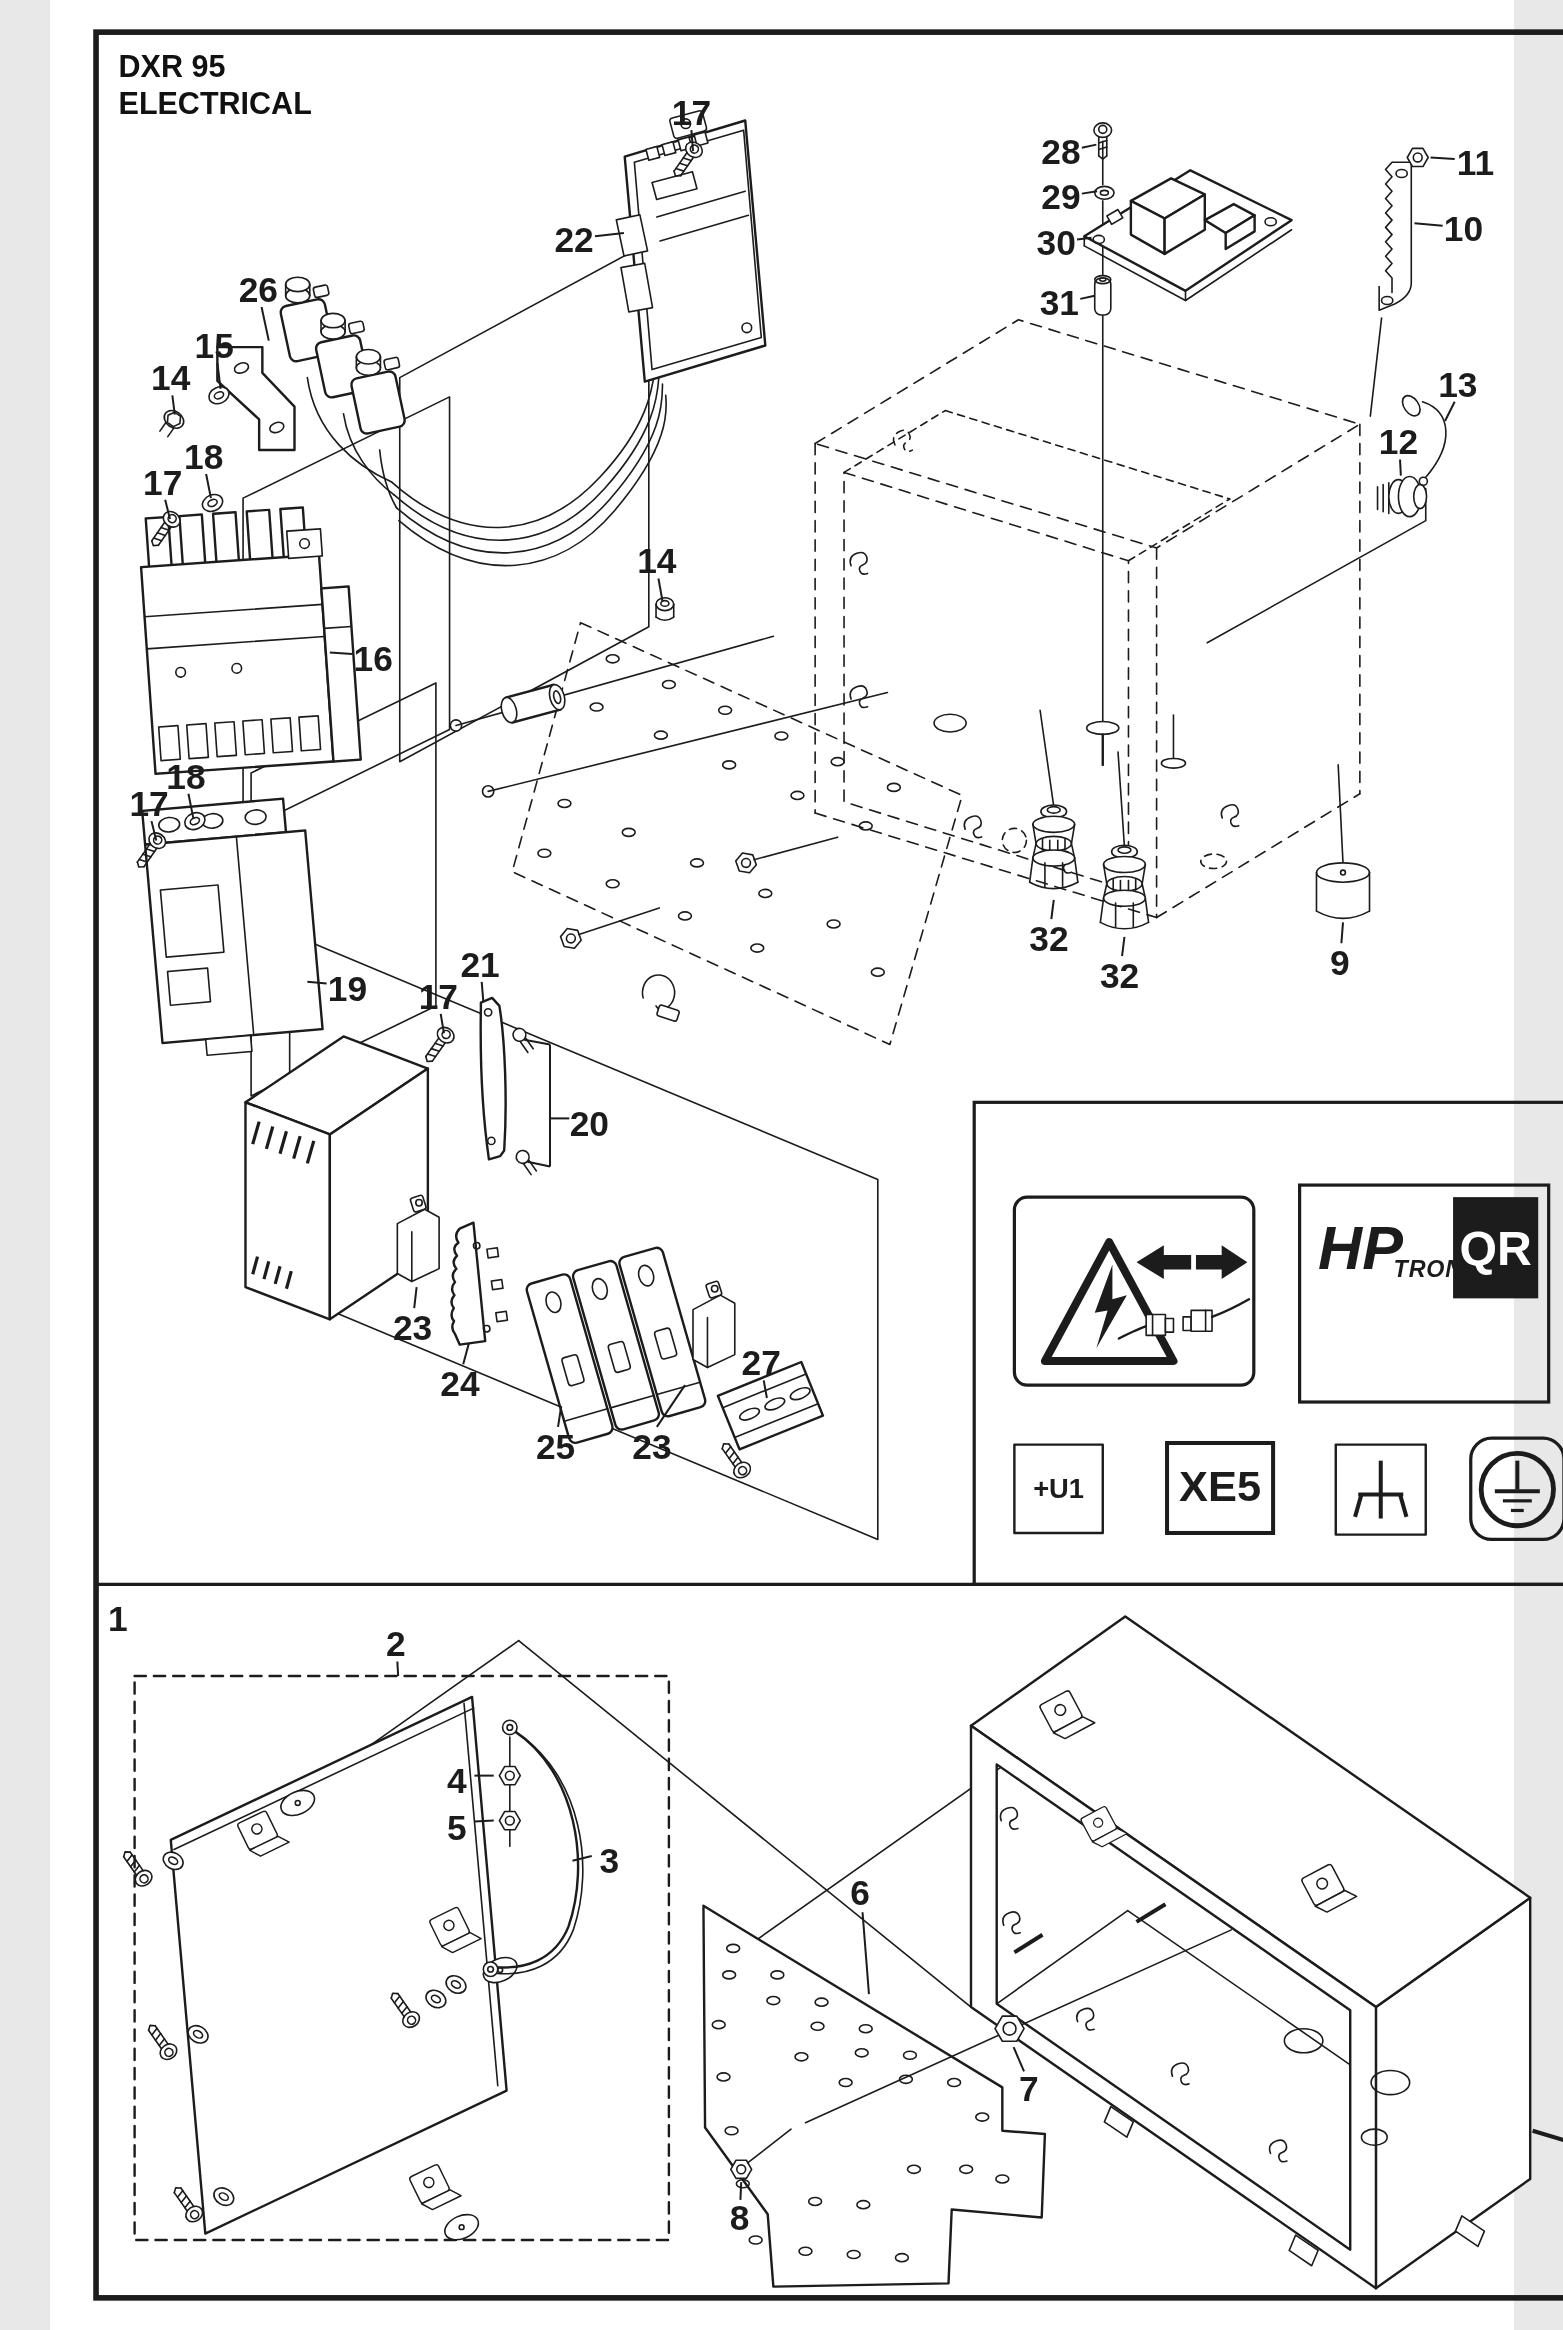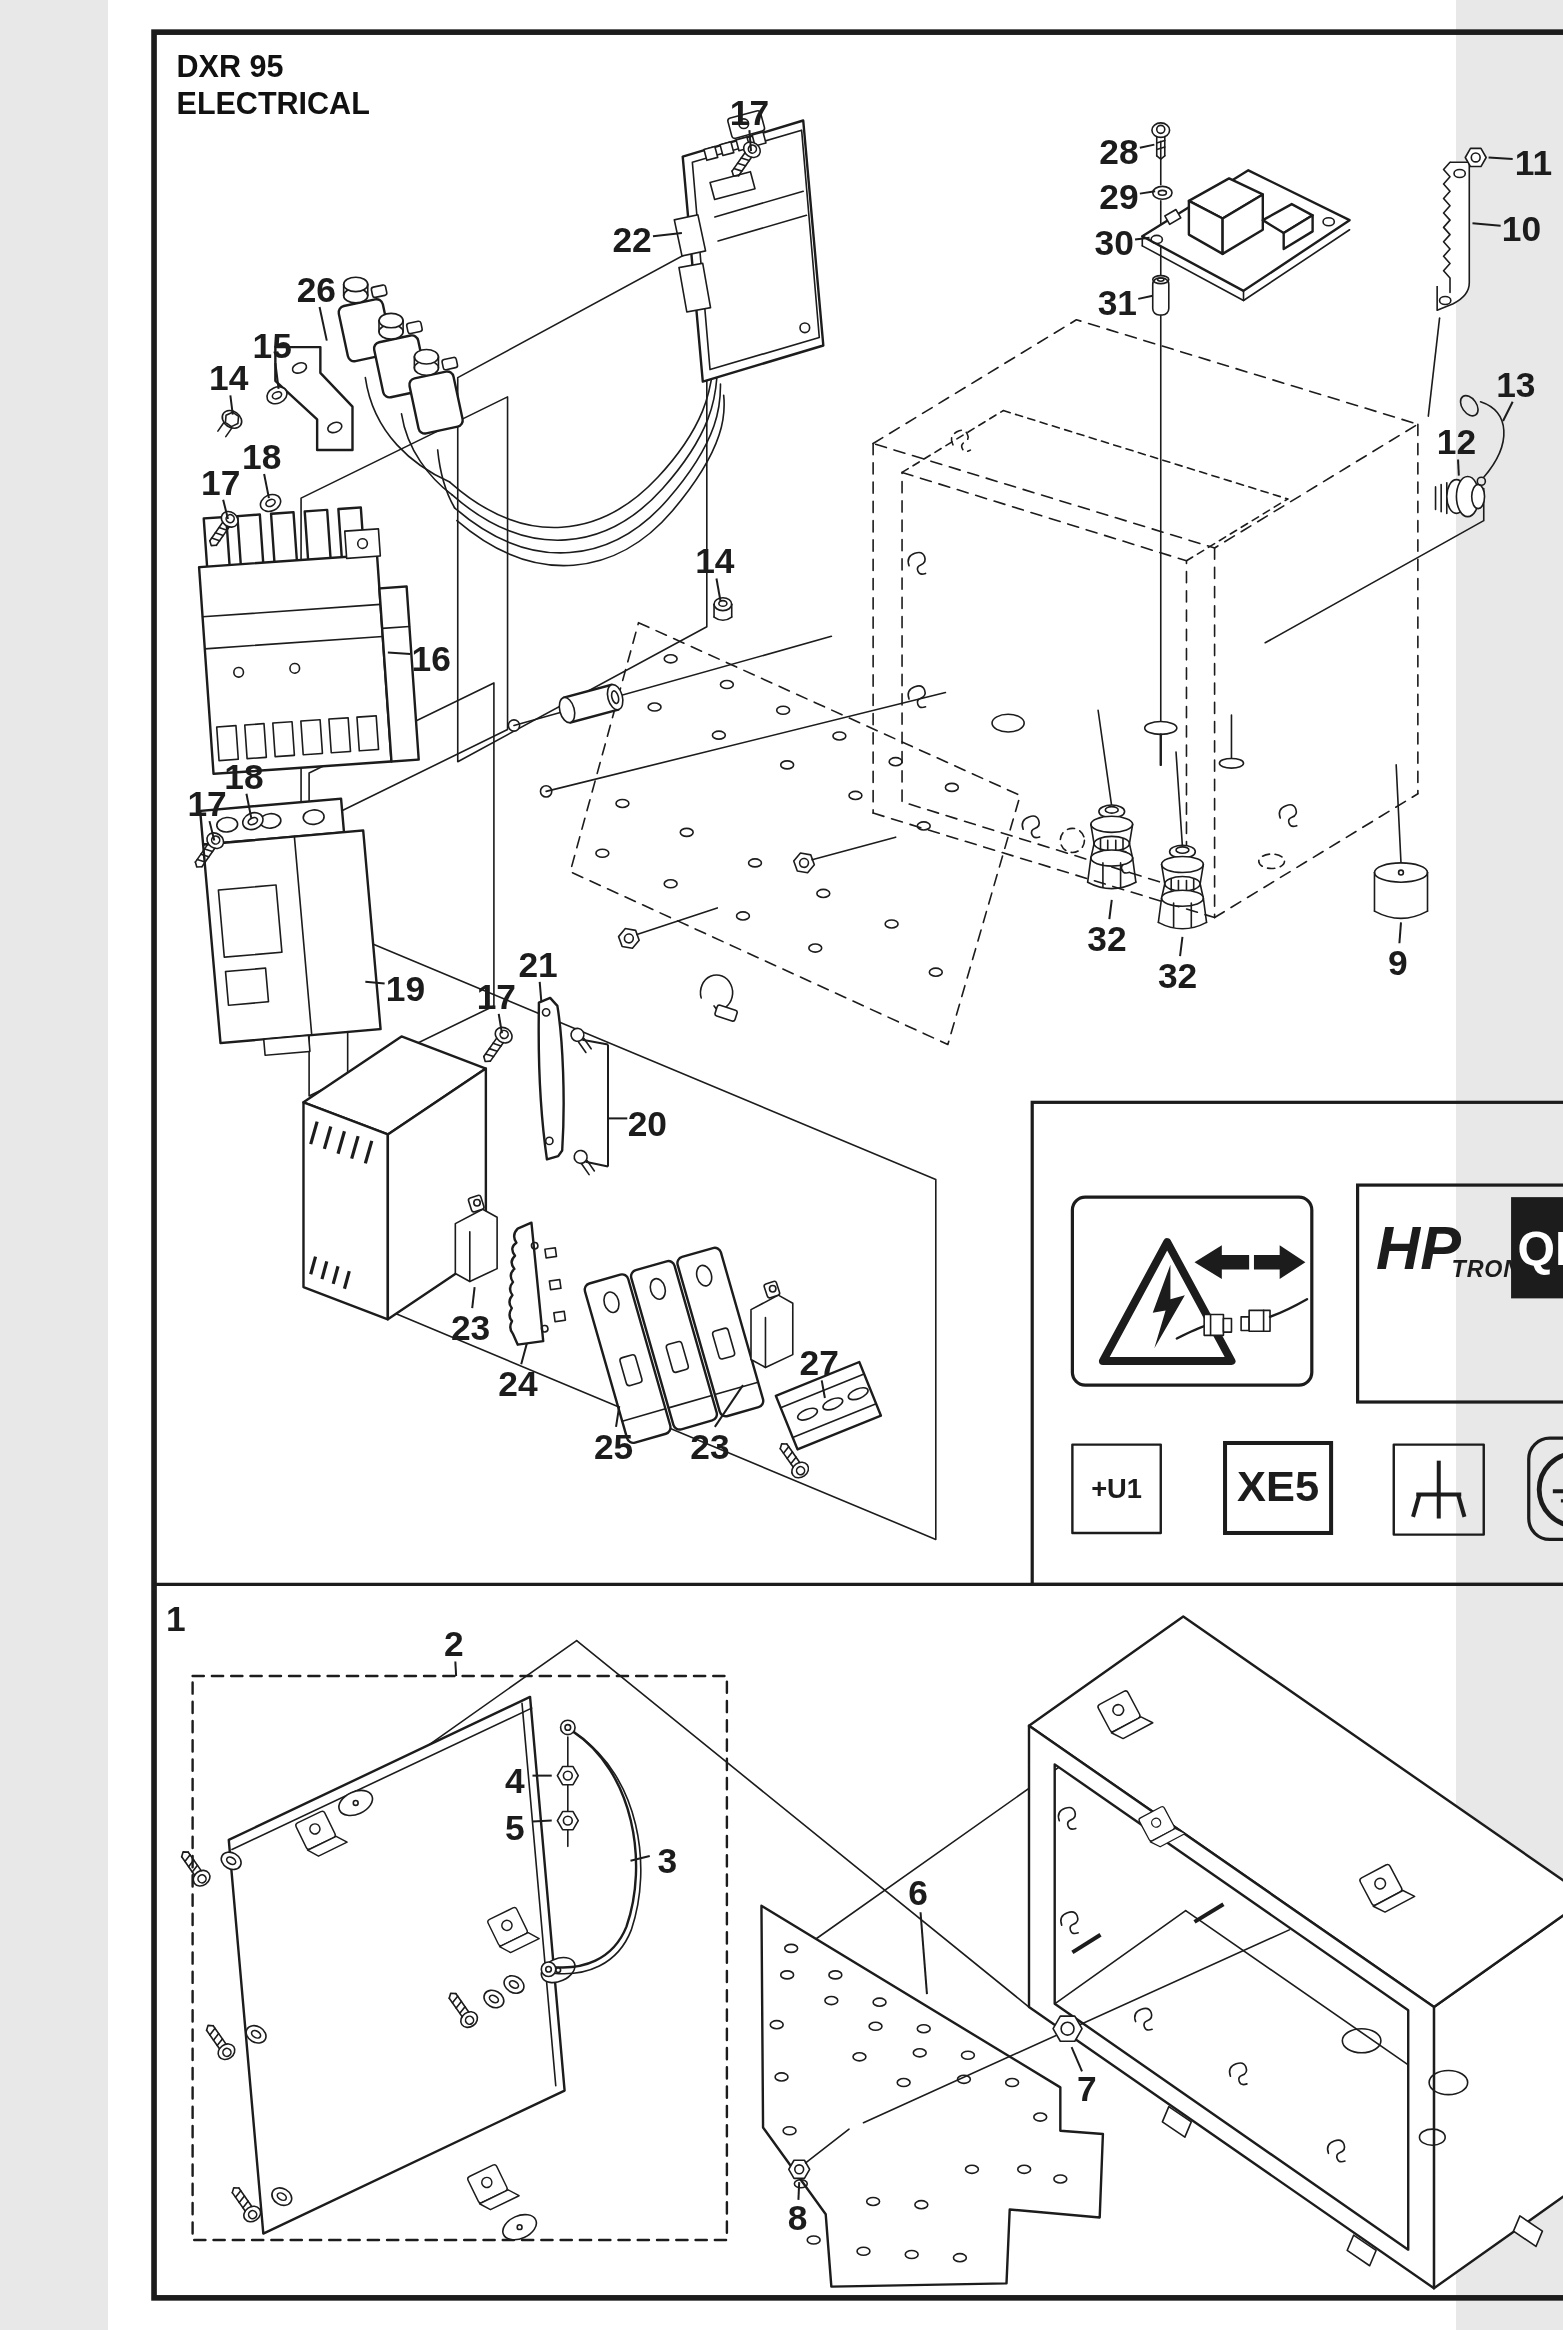--- a/index.html
+++ b/index.html
@@ -1,16 +1,16 @@
 <!DOCTYPE html>
 <html style="font-size:13px"><head>
 <meta charset="utf-8">
 <style>
   html,body{margin:0;padding:0;background:#e8e8e8;}
-  #page{width:1348px;height:2330px;background:#ffffff;position:relative;margin:0 auto;}
+  #page{width:1464px;height:2330px;background:#ffffff;position:relative;margin:0 auto;}
   svg{display:block;}
   .ln{fill:none;stroke:#1c1c1c;stroke-width:3;stroke-linecap:round;stroke-linejoin:round;}
   .tn{fill:none;stroke:#1c1c1c;stroke-width:2;stroke-linecap:round;stroke-linejoin:round;}
   .tk{fill:none;stroke:#1c1c1c;stroke-width:7;}
   .md{fill:none;stroke:#1c1c1c;stroke-width:4;}
   .dsh{stroke-dasharray:14 10;}
   .dsh2{stroke-dasharray:9 7;}
   .wh{fill:#ffffff;stroke:#1c1c1c;stroke-width:3;stroke-linejoin:round;}
   .whn{fill:#ffffff;stroke:#1c1c1c;stroke-width:2;stroke-linejoin:round;}
   .bk{fill:#1c1c1c;stroke:none;}

